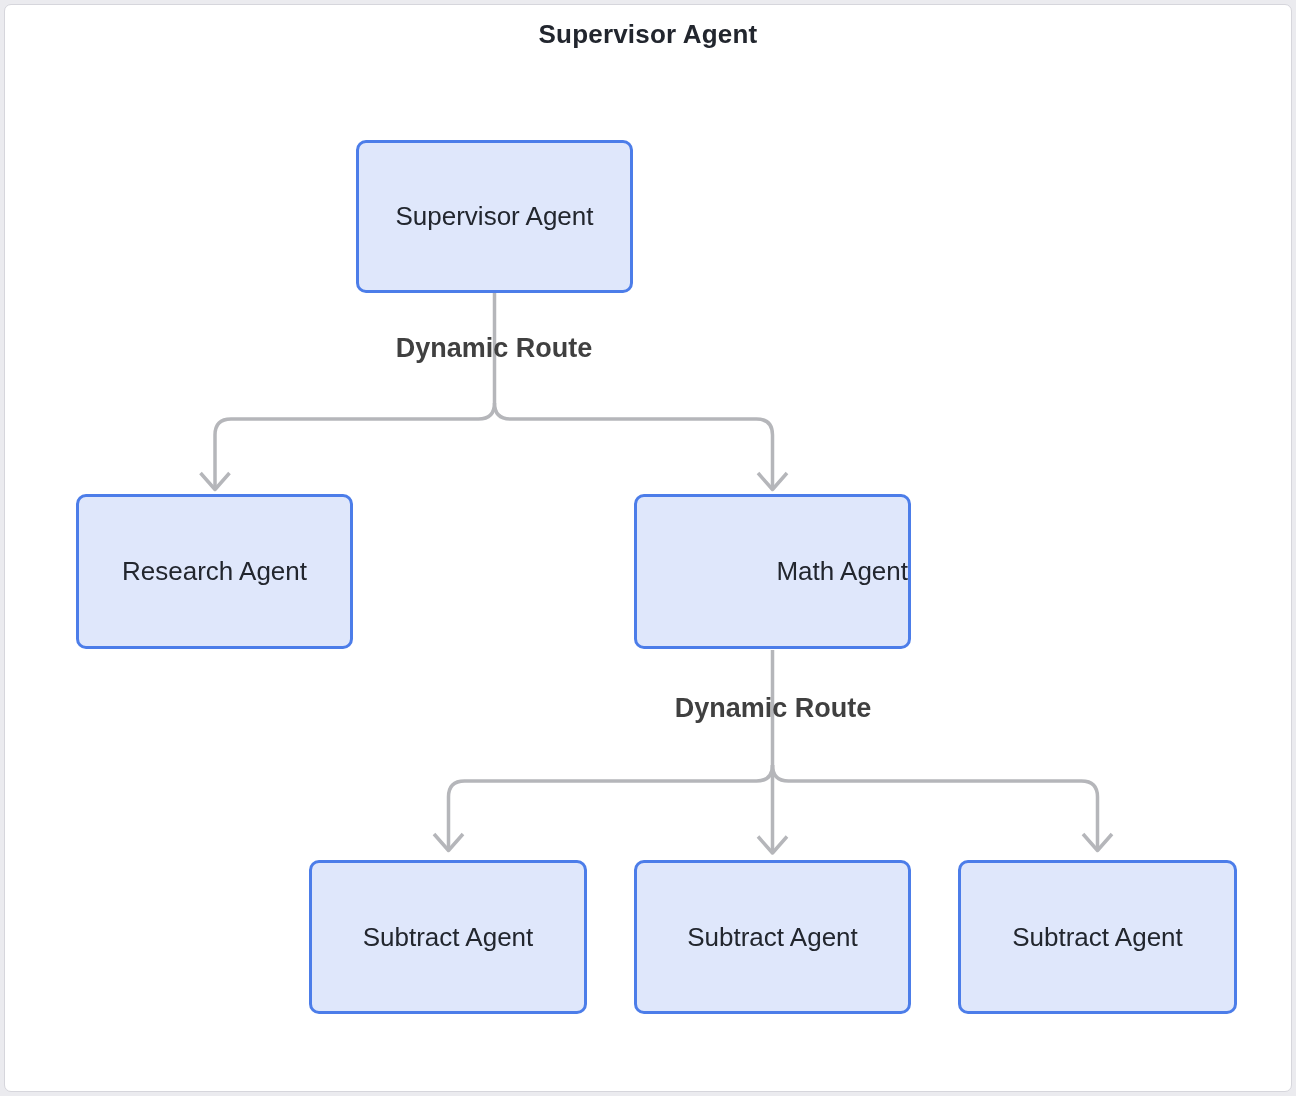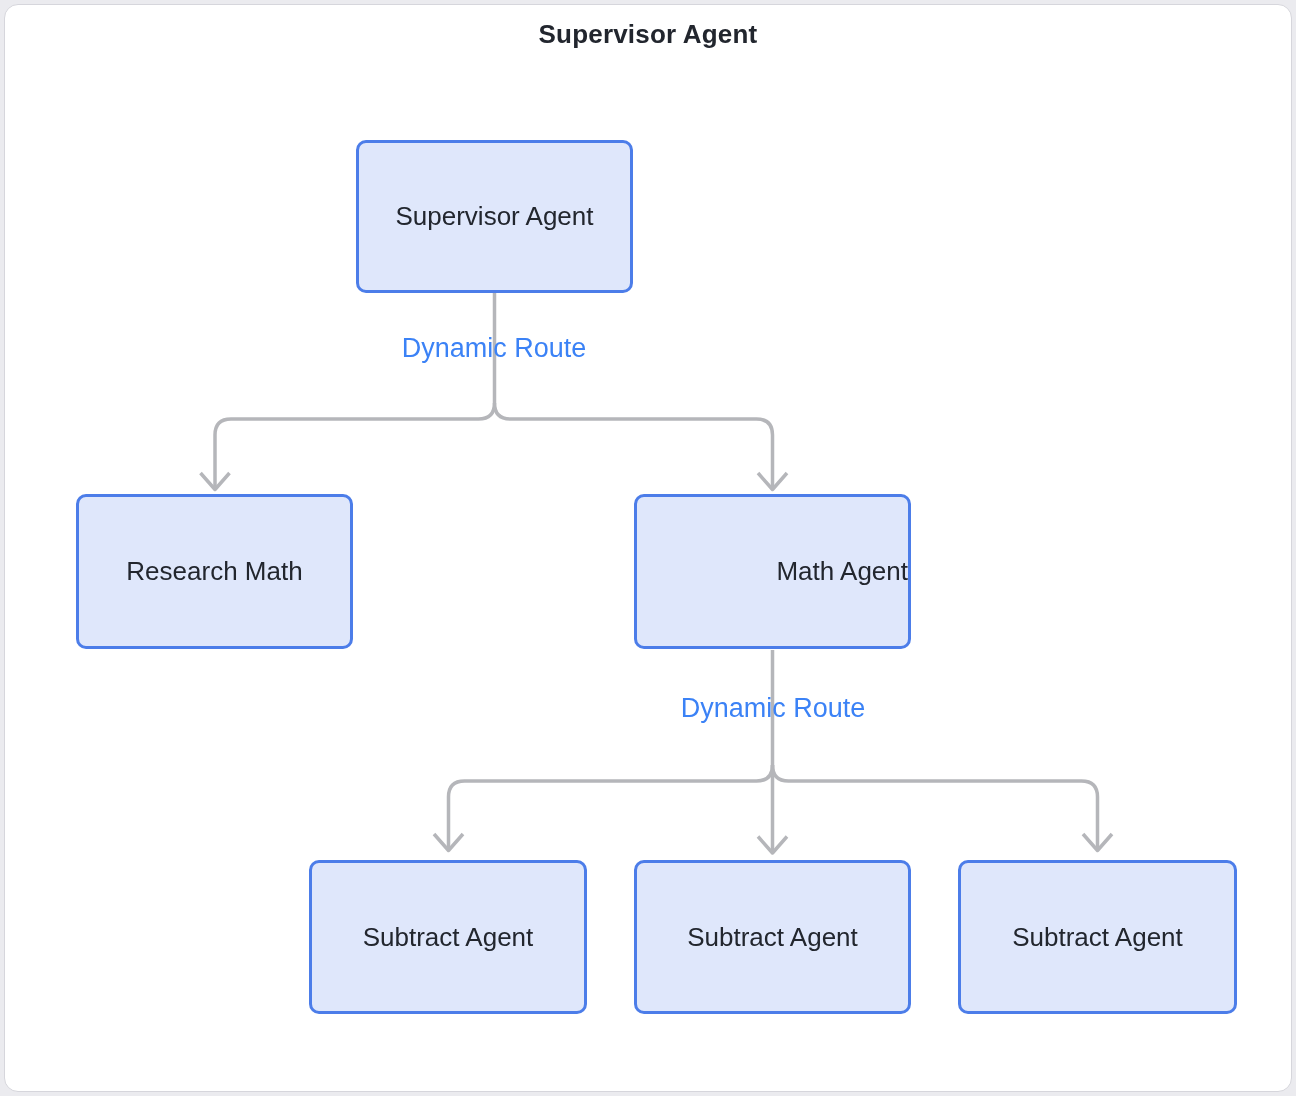--- a/index.html
+++ b/index.html
@@ -8,21 +8,21 @@
     background: #ebebef;
     font-family: "Liberation Sans", "DejaVu Sans", sans-serif;
     overflow: hidden;
   }
   .canvas {
     position: absolute;
     left: 4px; top: 4px;
     width: 1288px; height: 1088px;
     background: #ffffff;
     border: 1.5px solid #d6d6dc;
-    border-radius: 14px;
+    border-radius: 7px;
   }
   .diagram-title {
     position: absolute;
     left: 0; top: 14px;
     width: 100%;
     text-align: center;
     font-size: 26px;
     font-weight: bold;
     color: #22262e;
     letter-spacing: 0.2px;
@@ -48,22 +48,23 @@
   .node-supervisor { left: 351px; top: 135px; width: 277px; height: 153px; }
   .node-research   { left: 71px;  top: 489px; width: 277px; height: 155px; }
   .node-math       { left: 629px; top: 489px; width: 277px; height: 155px; justify-content: flex-end; }
   .node-subtract1  { left: 304px; top: 855px; width: 278px; height: 154px; }
   .node-subtract2  { left: 629px; top: 855px; width: 277px; height: 154px; }
   .node-subtract3  { left: 953px; top: 855px; width: 279px; height: 154px; }
   .edge-label {
     position: absolute;
     transform: translate(-50%, -50%);
     font-size: 27px;
-    color: #3b82f6;
+    color: #404040;
     white-space: nowrap;
+    font-weight: bold;
   }
   .edge-label-1 { left: 489px; top: 343px; }
   .edge-label-2 { left: 768px; top: 703px; }
 </style>
 </head>
 <body>
 
 <div class="canvas">
 
   <div class="diagram-title">Supervisor Agent</div>
@@ -92,21 +93,21 @@
 
   <div class="edge-label edge-label-1">Dynamic Route</div>
 
   <div class="edge-label edge-label-2">Dynamic Route</div>
 
   <div class="node node-supervisor">
     <span>Supervisor Agent</span>
   </div>
 
   <div class="node node-research">
-    <span>Research Math</span>
+    <span>Research Agent</span>
   </div>
 
   <div class="node node-math">
     <span>Math Agent</span>
   </div>
 
   <div class="node node-subtract1">
     <span>Subtract Agent</span>
   </div>
 

